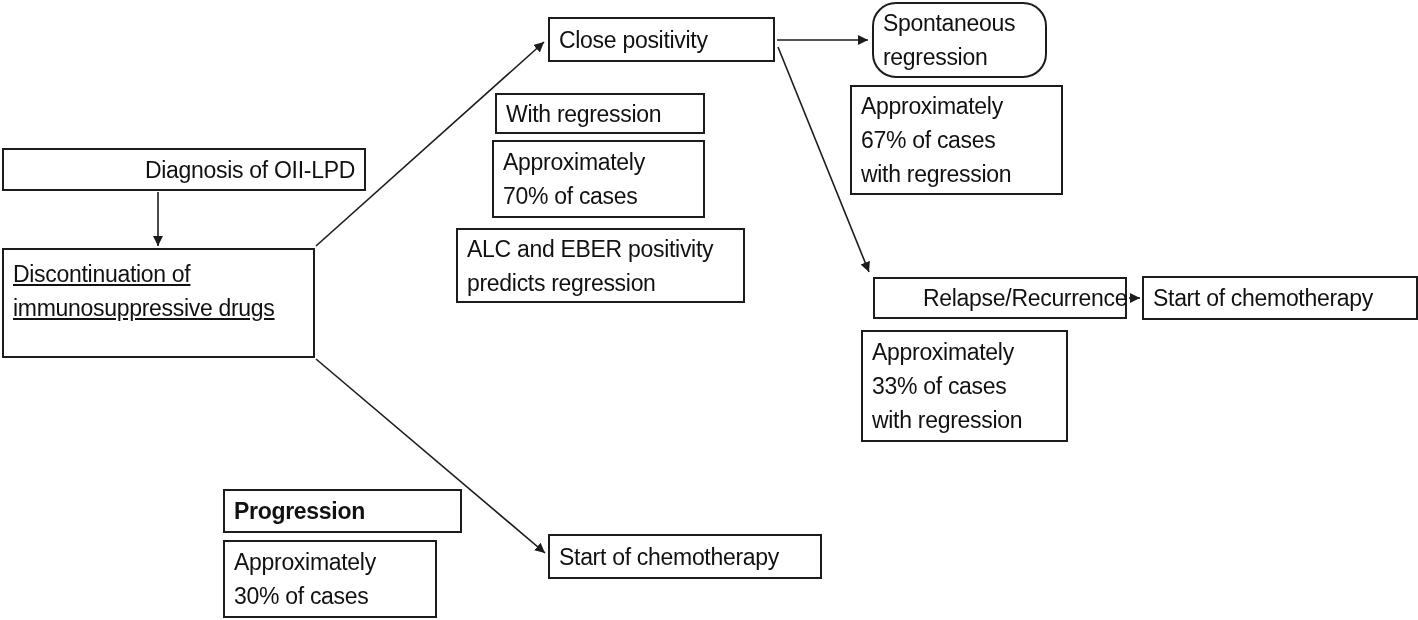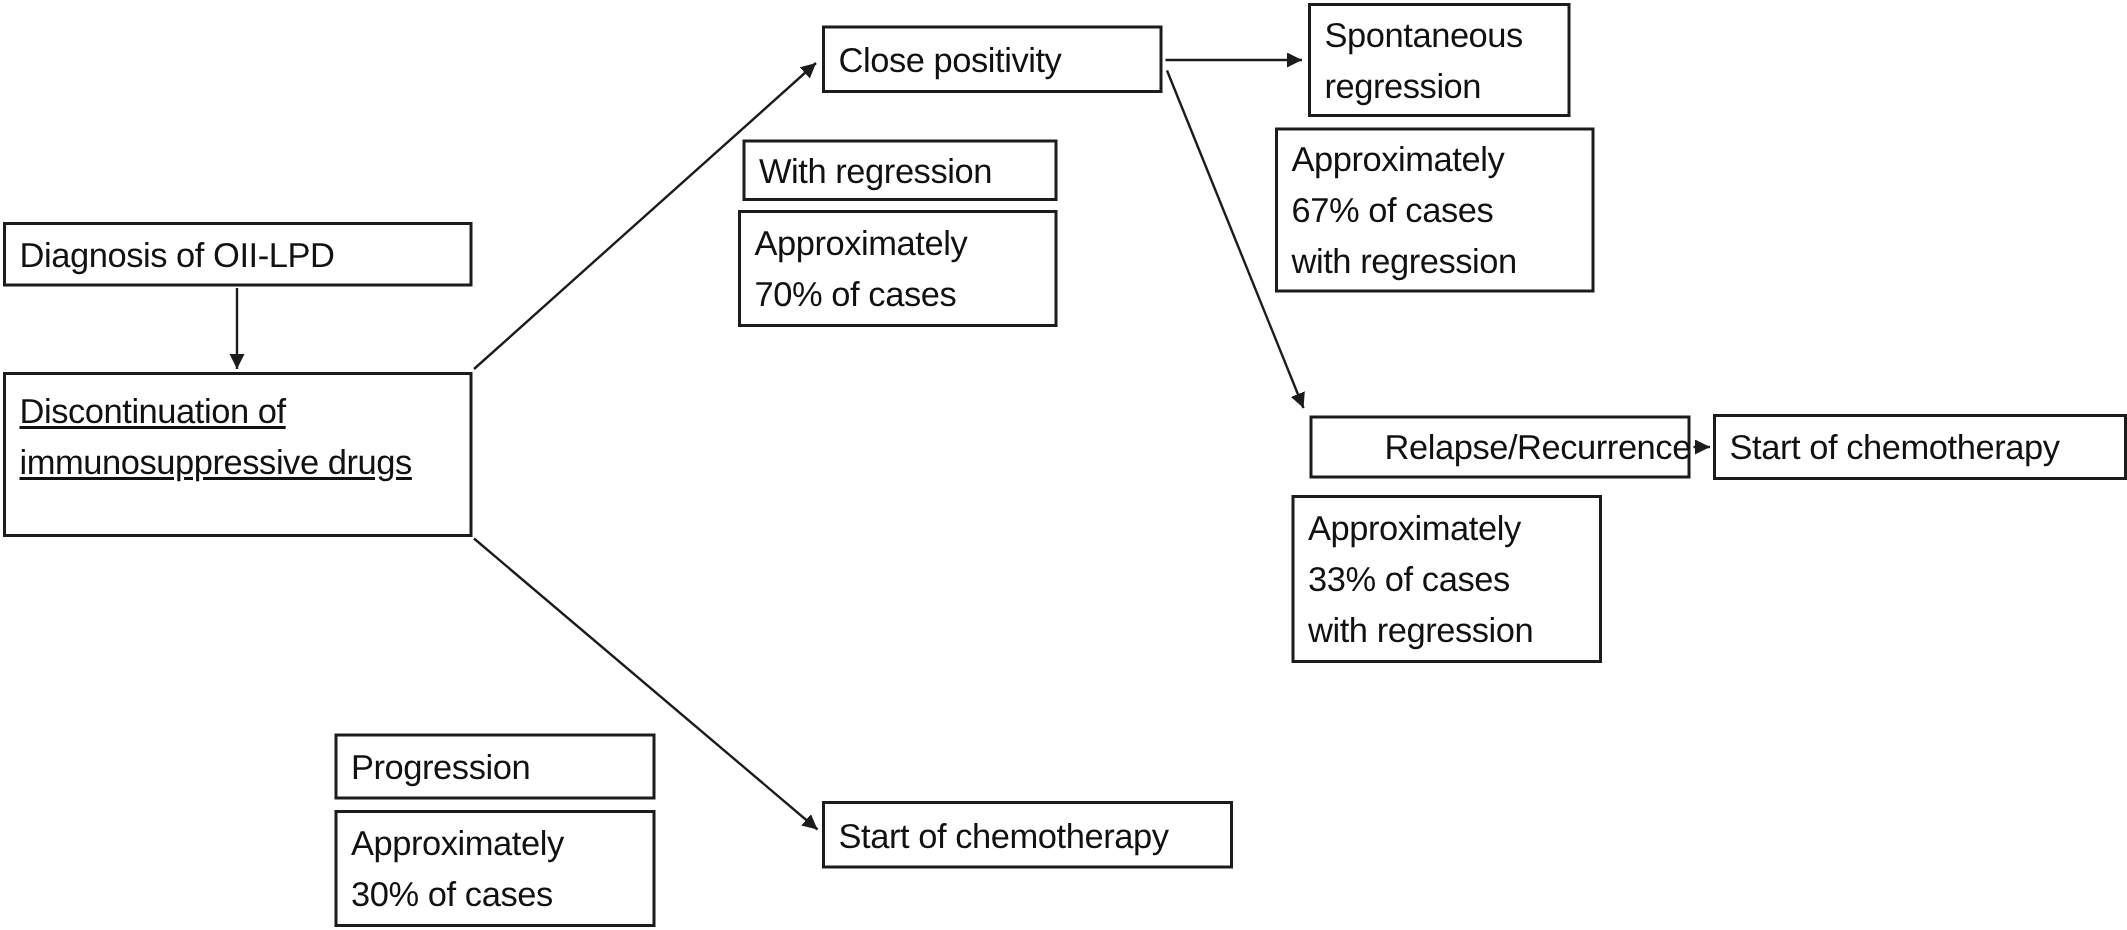--- a/index.html
+++ b/index.html
@@ -37,32 +37,32 @@
     align-items: center;
     padding: 0 9px;
     font-size: 23px;
     line-height: 34px;
     letter-spacing: -0.3px;
   }
   .node span {
     white-space: pre-line;
   }
   
-  .n-diagnosis       { left: 2px;    top: 148px; width: 313px; height: 43px; }
+  .n-diagnosis       { left: 2px;    top: 148px; width: 364px; height: 43px; justify-content: flex-end; }
   .n-discontinuation { left: 2px;    top: 248px; width: 313px; height: 110px; align-items: flex-start; padding-top: 7px; text-decoration: underline; }
   .n-close           { left: 548px;  top: 17px;  width: 227px; height: 45px; }
   .n-withreg         { left: 495px;  top: 93px;  width: 210px; height: 41px; }
   .n-approx70        { left: 492px;  top: 140px; width: 213px; height: 78px; }
   .n-alceber         { left: 456px;  top: 228px; width: 289px; height: 75px; }
-  .n-spontaneous     { left: 872px;  top: 2px;   width: 175px; height: 76px; }
+  .n-spontaneous     { left: 872px;  top: 2px;   width: 175px; height: 76px; border-radius: 24px; }
   .n-approx67        { left: 850px;  top: 85px;  width: 213px; height: 110px; }
   .n-relapse         { left: 873px;  top: 277px; width: 254px; height: 42px; padding-left: 48px; }
   .n-chemo-upper     { left: 1142px; top: 276px; width: 276px; height: 44px; }
   .n-approx33        { left: 861px;  top: 330px; width: 207px; height: 112px; }
-  .n-progression     { left: 223px;  top: 489px; width: 214px; height: 44px; }
+  .n-progression     { left: 223px;  top: 489px; width: 239px; height: 44px; font-weight: bold; }
   .n-approx30        { left: 223px;  top: 540px; width: 214px; height: 78px; }
   .n-chemo-lower     { left: 548px;  top: 534px; width: 274px; height: 45px; }
 </style>
 </head>
 <body>
 
 <div class="canvas">
 
   <svg class="arrows" viewBox="0 0 1418 620" xmlns="http://www.w3.org/2000/svg">
     <defs>
@@ -93,20 +93,24 @@
 
   <div class="node n-withreg">
     <span>With regression</span>
   </div>
 
   <div class="node n-approx70">
     <span>Approximately
 70% of cases</span>
   </div>
 
+  <div class="node n-alceber">
+    <span>ALC and EBER positivity
+predicts regression</span>
+  </div>
 
   <div class="node n-spontaneous">
     <span>Spontaneous
 regression</span>
   </div>
 
   <div class="node n-approx67">
     <span>Approximately
 67% of cases
 with regression</span>

